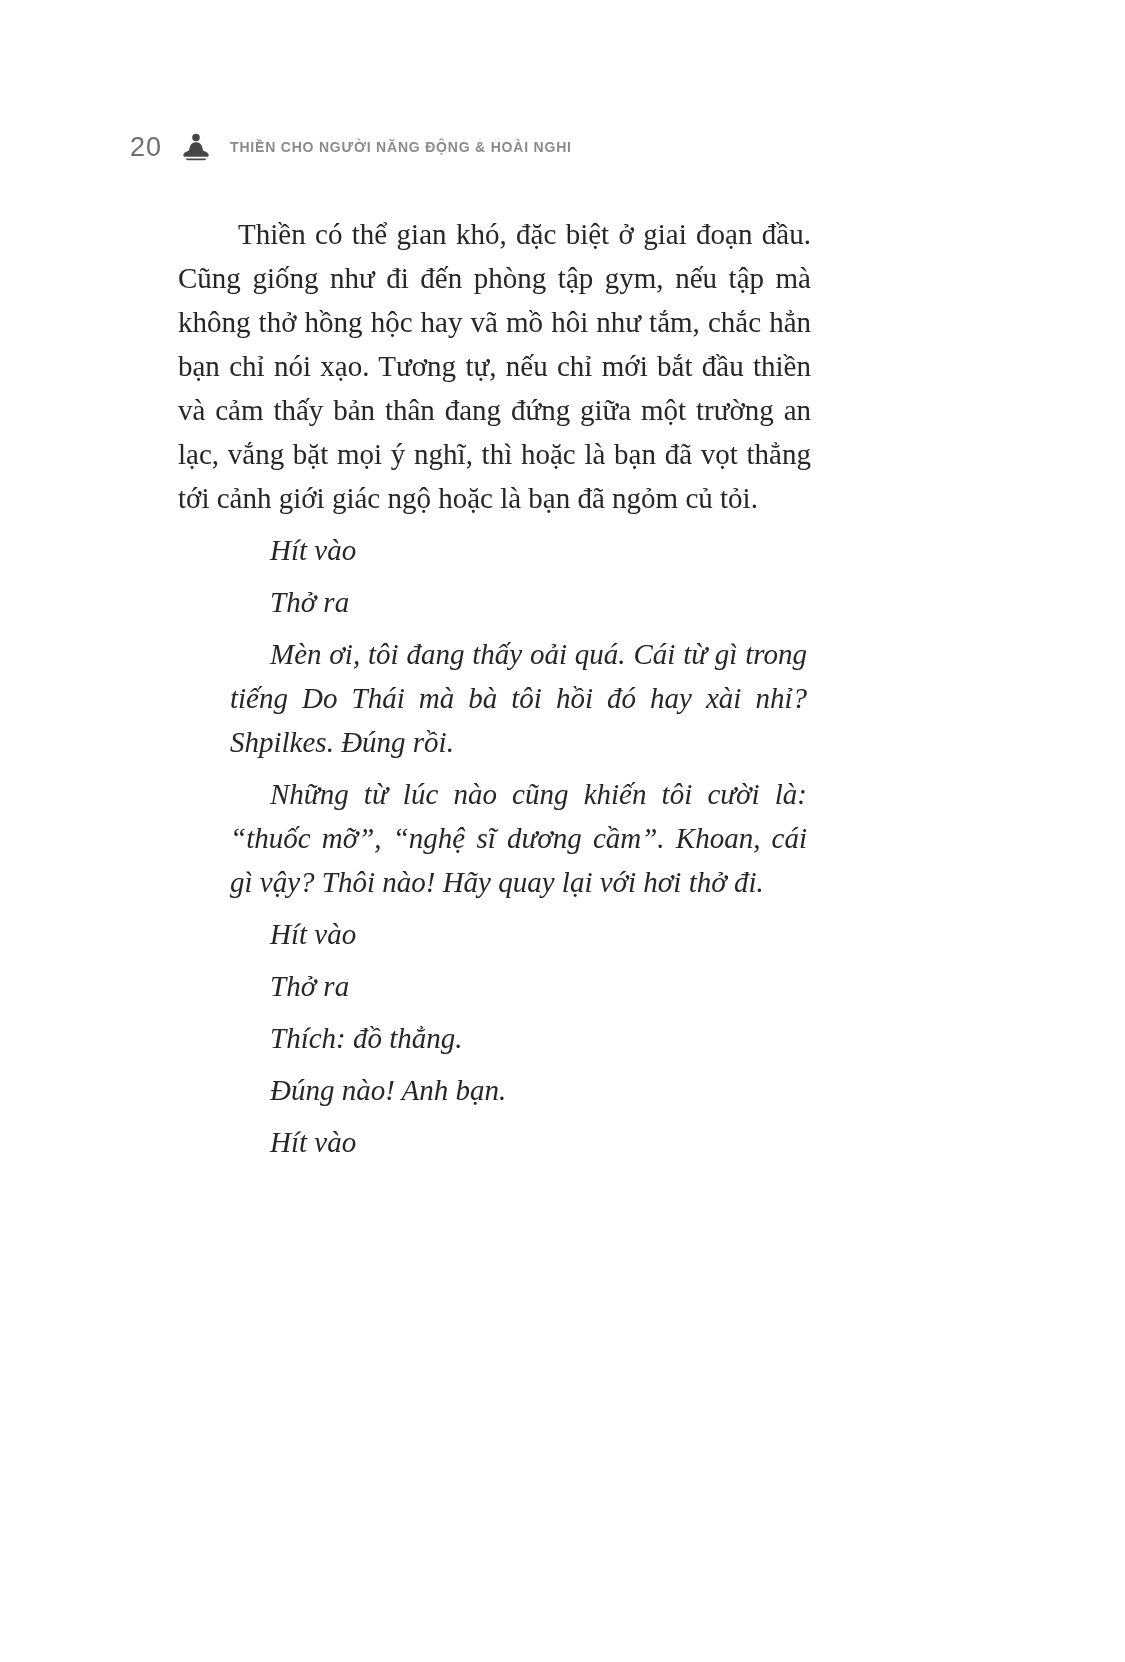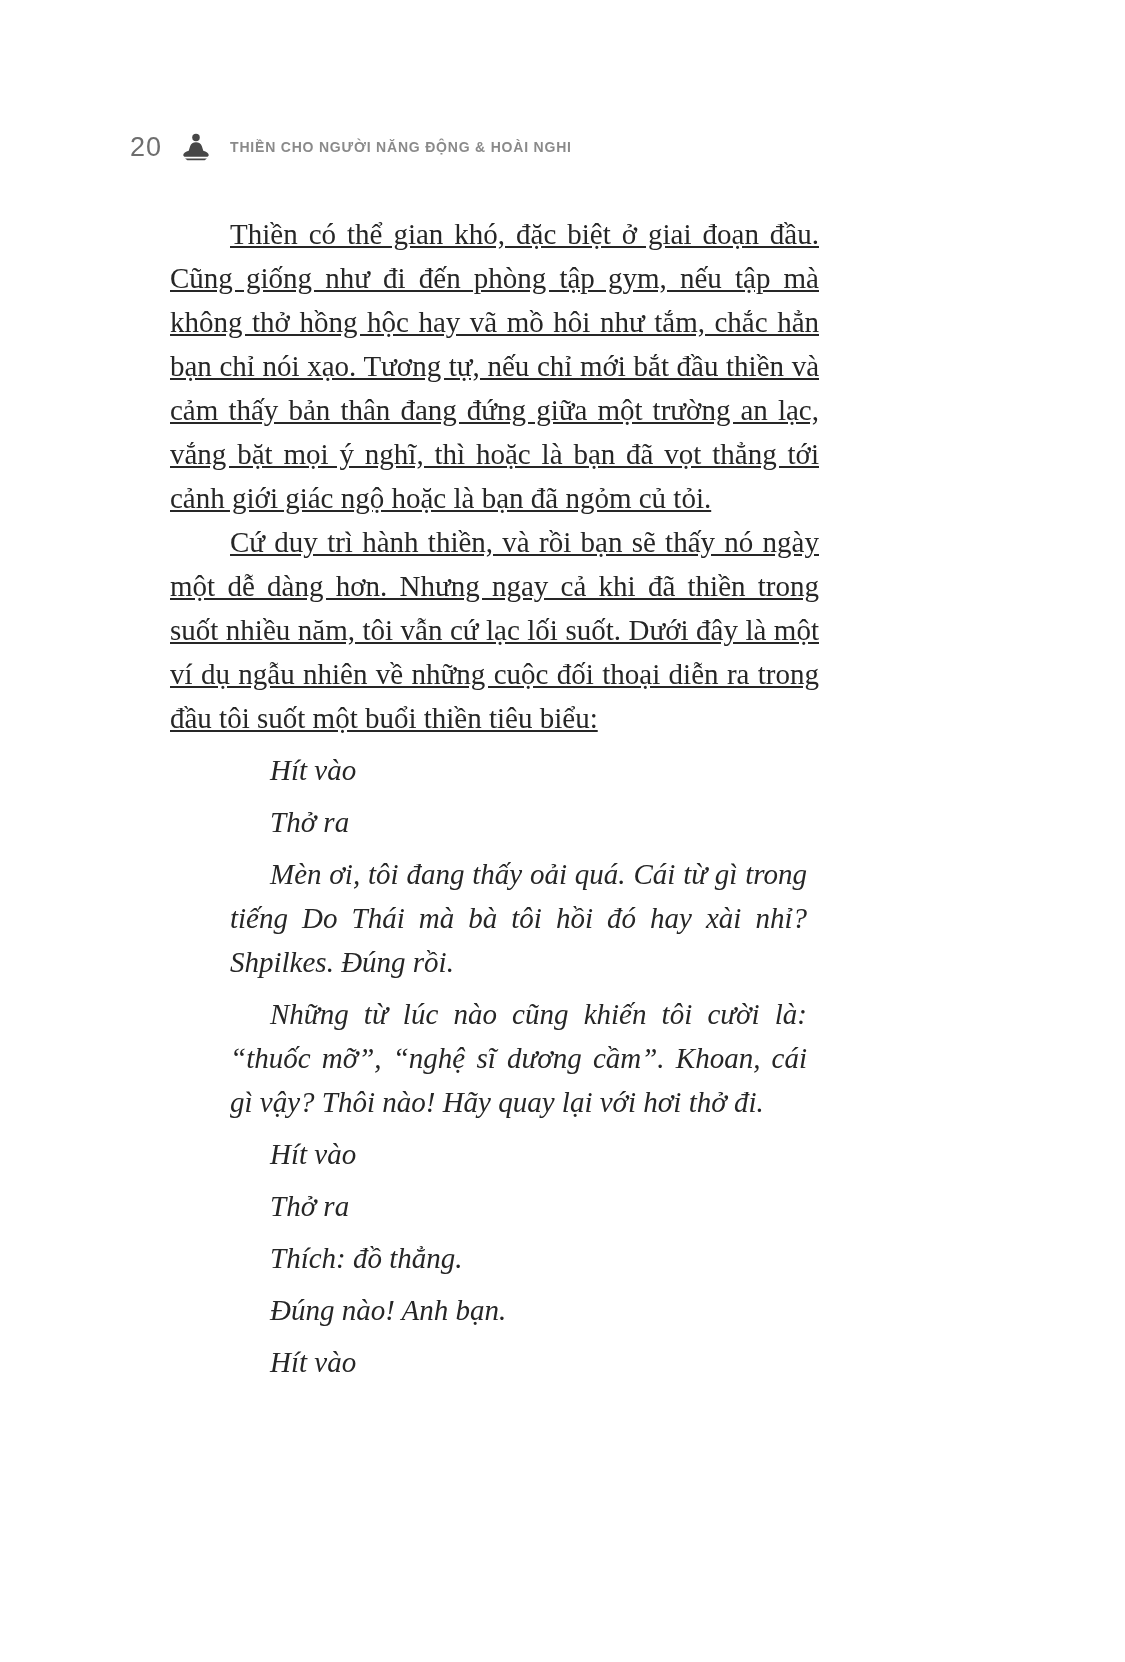--- a/index.html
+++ b/index.html
@@ -51,24 +51,23 @@
     color: #8a8a8a;
     letter-spacing: 0.8px;
     line-height: 1;
     white-space: nowrap;
   }
   .page-body {
     font-size: 29px;
     line-height: 44px;
   }
   .body-para {
-    margin: 0;
+    margin: 8px;
     text-align: justify;
     text-indent: 60px;
-    text-decoration: underline;
   }
   .quote-para {
     margin: 8px 12px 8px 60px;
     text-align: justify;
     text-indent: 40px;
     font-style: italic;
   }
 </style>
 </head>
 <body>
@@ -84,21 +83,20 @@
           <path d="M12 6.6c-2.1 0-3.6 1.1-4.2 2.9l-1 3.1c-2.1.7-3.9 1.8-3.9 3.1 0 .8.7 1.3 1.5 1.3h15.2c.8 0 1.5-.5 1.5-1.3 0-1.3-1.8-2.4-3.9-3.1l-1-3.1c-.6-1.8-2.1-2.9-4.2-2.9z"></path>
           <path d="M4.2 18.2h15.6l-1.6 1.3H5.8z"></path>
         </g>
       </svg>
     </span>
     <h1 class="book-title">THIỀN CHO NGƯỜI NĂNG ĐỘNG &amp; HOÀI NGHI</h1>
   </header>
 
   <main class="page-body">
     <p class="body-para">Thiền có thể gian khó, đặc biệt ở giai đoạn đầu. Cũng giống như đi đến phòng tập gym, nếu tập mà không thở hồng hộc hay vã mồ hôi như tắm, chắc hẳn bạn chỉ nói xạo. Tương tự, nếu chỉ mới bắt đầu thiền và cảm thấy bản thân đang đứng giữa một trường an lạc, vắng bặt mọi ý nghĩ, thì hoặc là bạn đã vọt thẳng tới cảnh giới giác ngộ hoặc là bạn đã ngỏm củ tỏi.</p>
-    <p class="body-para">Cứ duy trì hành thiền, và rồi bạn sẽ thấy nó ngày một dễ dàng hơn. Nhưng ngay cả khi đã thiền trong suốt nhiều năm, tôi vẫn cứ lạc lối suốt. Dưới đây là một ví dụ ngẫu nhiên về những cuộc đối thoại diễn ra trong đầu tôi suốt một buổi thiền tiêu biểu:</p>
     <p class="quote-para">Hít vào</p>
     <p class="quote-para">Thở ra</p>
     <p class="quote-para">Mèn ơi, tôi đang thấy oải quá. Cái từ gì trong tiếng Do Thái mà bà tôi hồi đó hay xài nhỉ? Shpilkes. Đúng rồi.</p>
     <p class="quote-para">Những từ lúc nào cũng khiến tôi cười là: “thuốc mỡ”, “nghệ sĩ dương cầm”. Khoan, cái gì vậy? Thôi nào! Hãy quay lại với hơi thở đi.</p>
     <p class="quote-para">Hít vào</p>
     <p class="quote-para">Thở ra</p>
     <p class="quote-para">Thích: đồ thẳng.</p>
     <p class="quote-para">Đúng nào! Anh bạn.</p>
     <p class="quote-para">Hít vào</p>
   </main>

